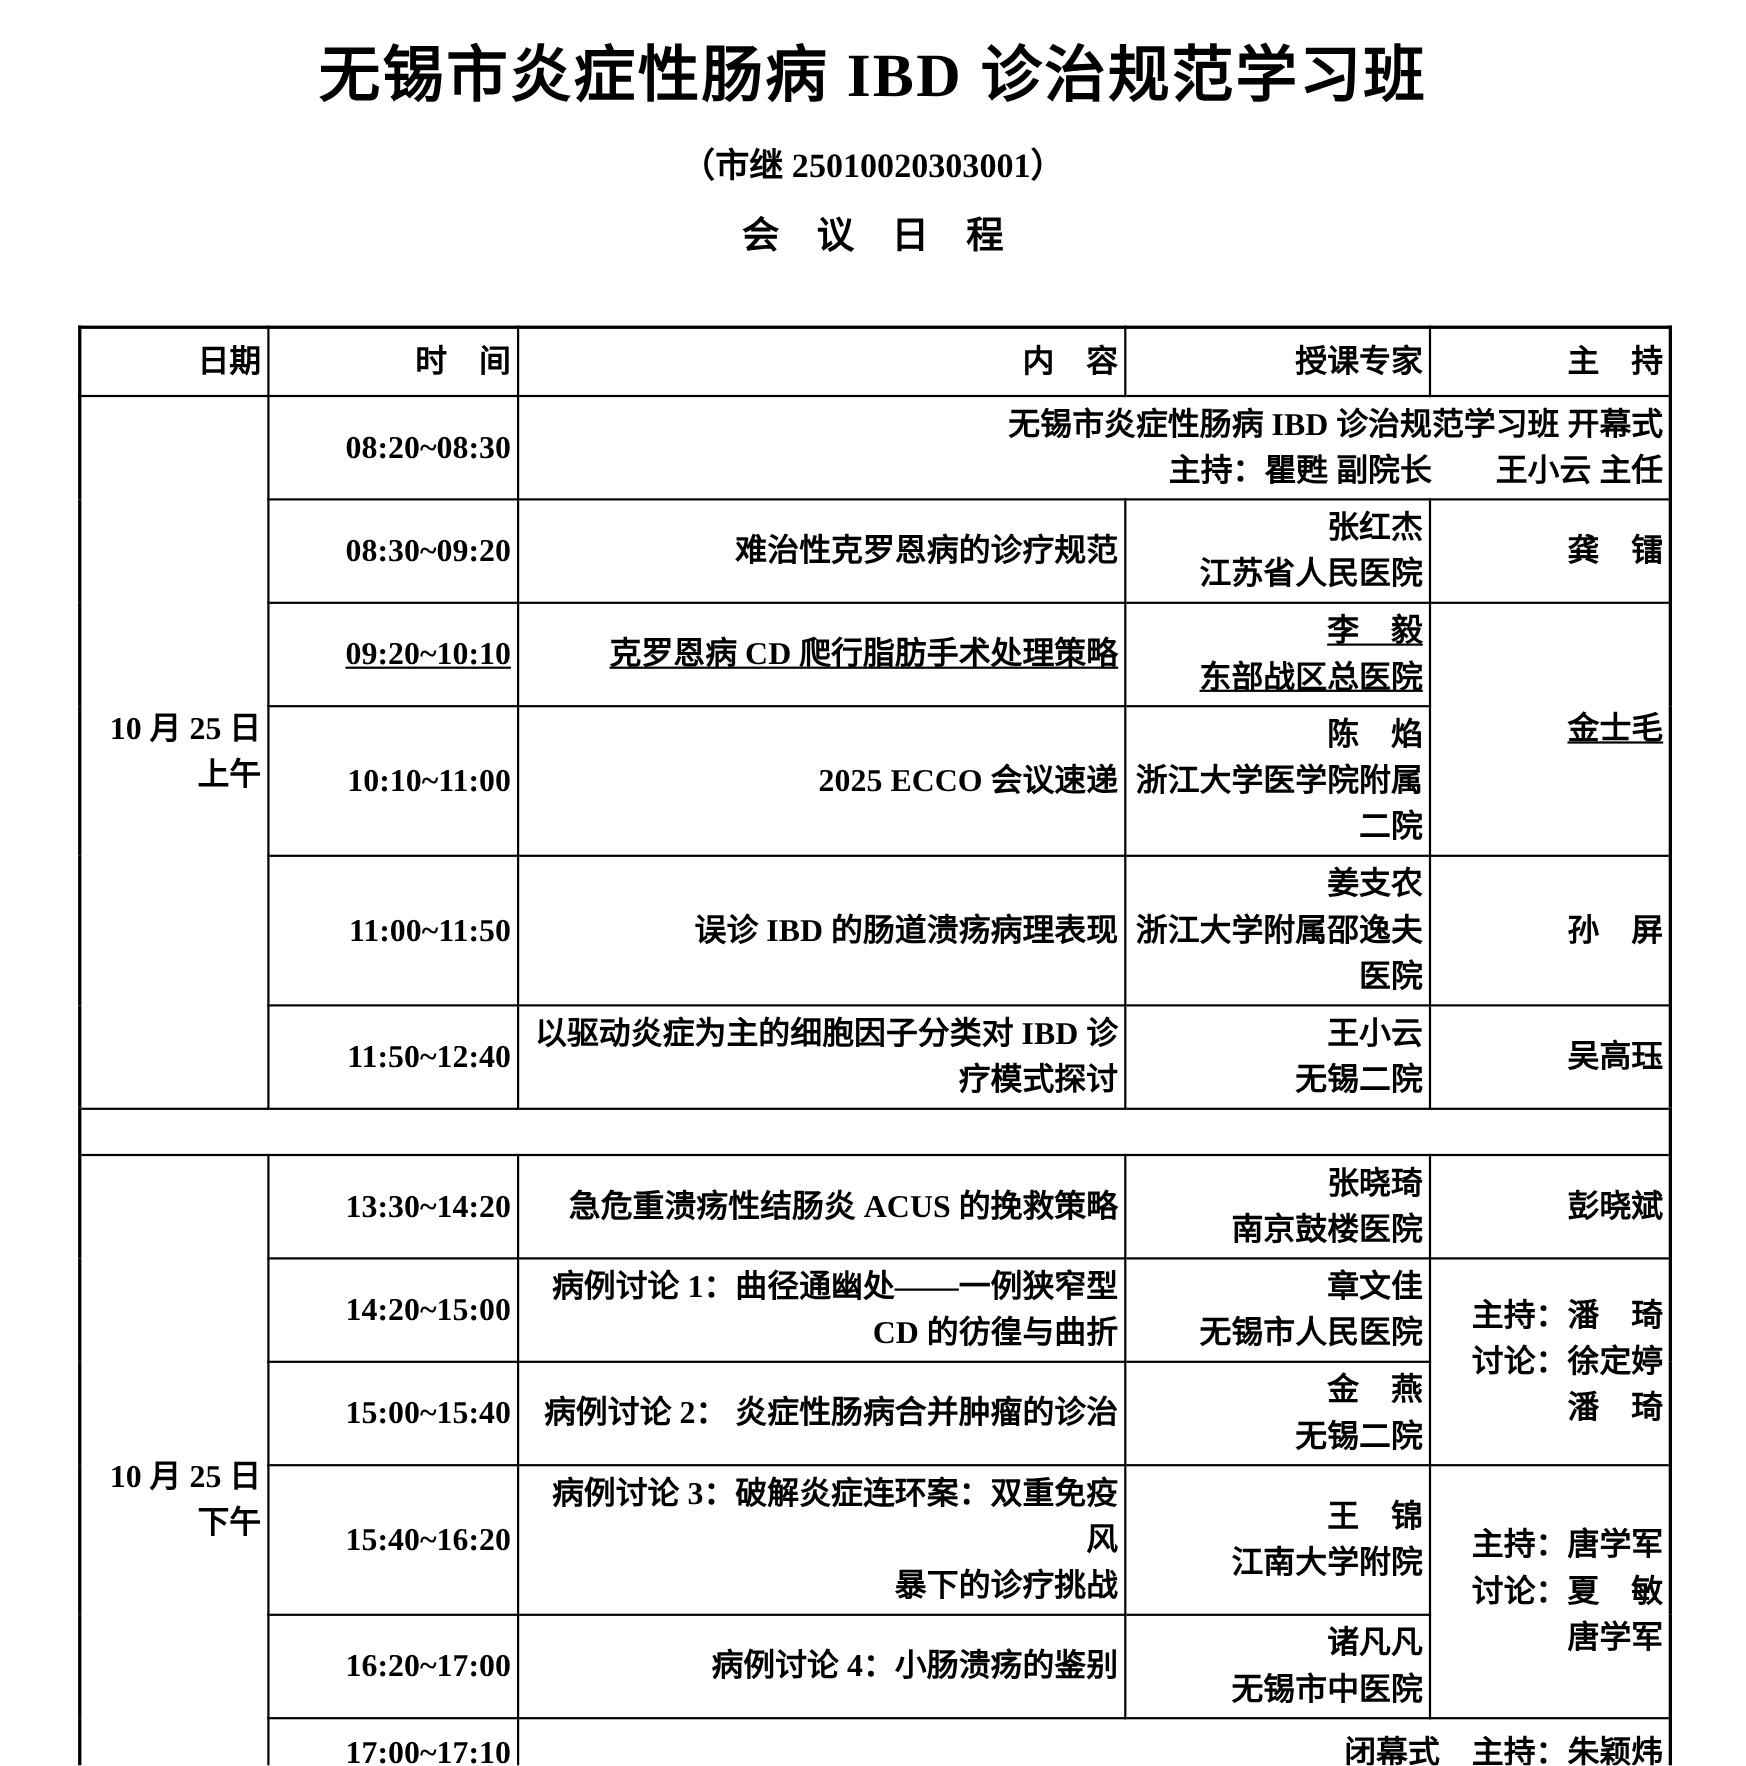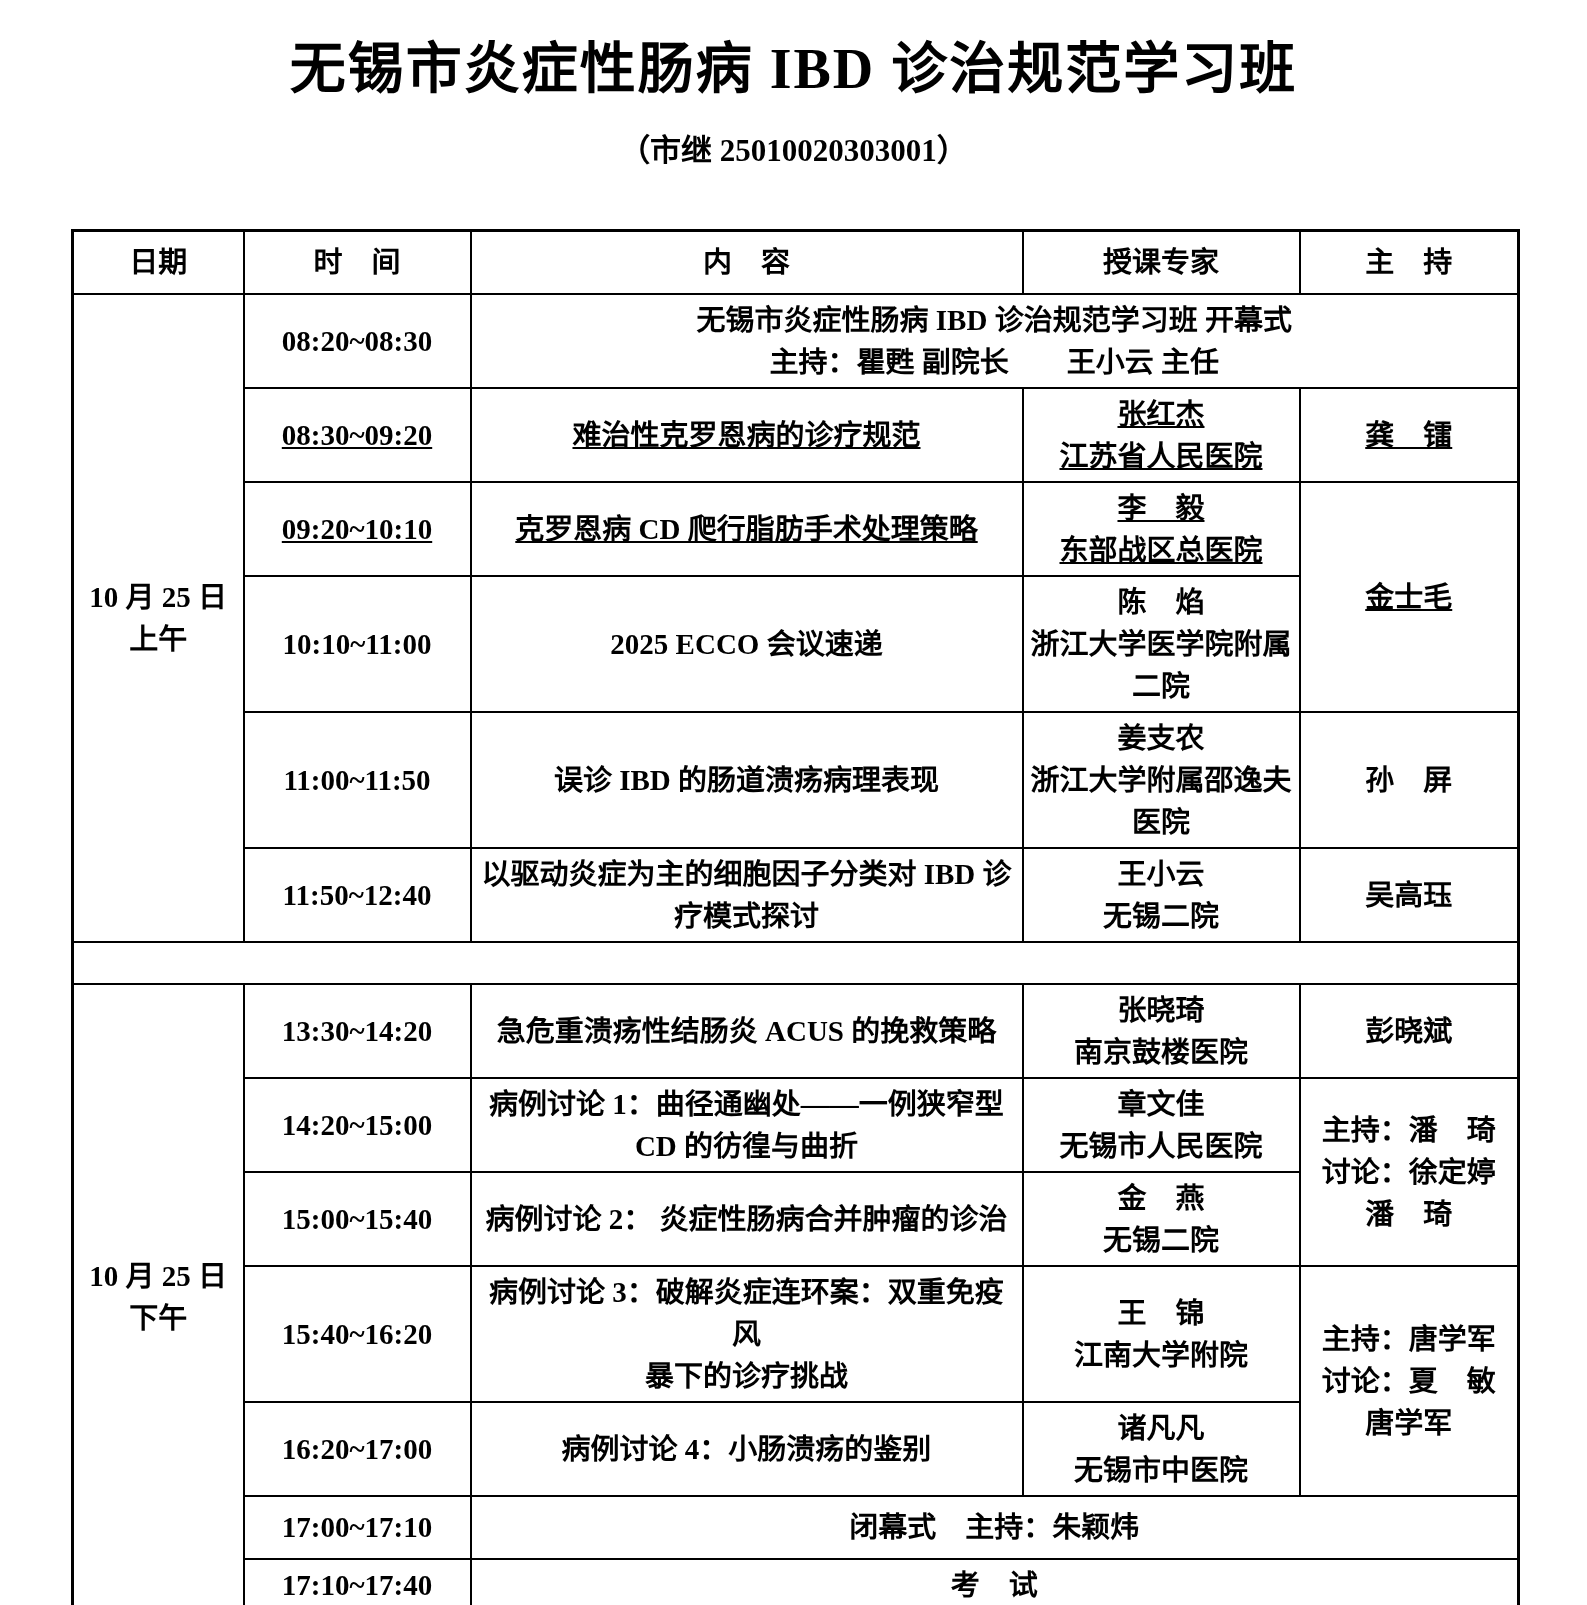--- a/index.html
+++ b/index.html
@@ -35,21 +35,21 @@
   }
   table.schedule {
     margin: 60px 0 0 71px;
     border-collapse: collapse;
     table-layout: fixed;
     width: 1446px;
     border: 3px solid #000;
   }
   .schedule th, .schedule td {
     border: 2px solid #000;
-    text-align: center;
+    text-align: right;
     vertical-align: middle;
     white-space: pre-line;
     font-size: 29px;
     line-height: 42px;
     font-weight: 700;
     padding: 4px 5px;
     overflow: hidden;
   }
   .schedule th { font-size: 29px; }
   .date-cell { line-height: 52px; }
@@ -57,20 +57,21 @@
   .time-cell { letter-spacing: 0px; }
   .sep-row td { border-left: 3px solid #000; border-right: 3px solid #000; }
 </style>
 </head>
 <body>
 
 <div class="page">
 
   <h1 class="doc-title">无锡市炎症性肠病 IBD 诊治规范学习班</h1>
   <div class="doc-subtitle">（市继 25010020303001）</div>
+  <div class="agenda-heading">会　议　日　程</div>
 
   <table class="schedule">
     <colgroup>
       <col style="width:171px">
       <col style="width:227px">
       <col style="width:552px">
       <col style="width:277px">
       <col style="width:219px">
     </colgroup>
 
@@ -83,21 +84,21 @@
       <th>主　持</th>
     </tr>
 
     <tr style="height:87px;">
       <td class="date-cell" rowspan="6">10 月 25 日
 上午</td>
       <td class="time-cell">08:20~08:30</td>
       <td colspan="3">无锡市炎症性肠病 IBD 诊治规范学习班 开幕式
 主持：瞿甦 副院长　　王小云 主任</td>
     </tr>
-    <tr style="height:83px;text-decoration:underline;">
+    <tr style="height:83px;">
       <td class="time-cell">08:30~09:20</td>
       <td>难治性克罗恩病的诊疗规范</td>
       <td>张红杰
 江苏省人民医院</td>
       <td>龚　镭</td>
     </tr>
     <tr style="height:82px;text-decoration:underline;">
       <td class="time-cell">09:20~10:10</td>
       <td>克罗恩病 CD 爬行脂肪手术处理策略</td>
       <td>李　毅

